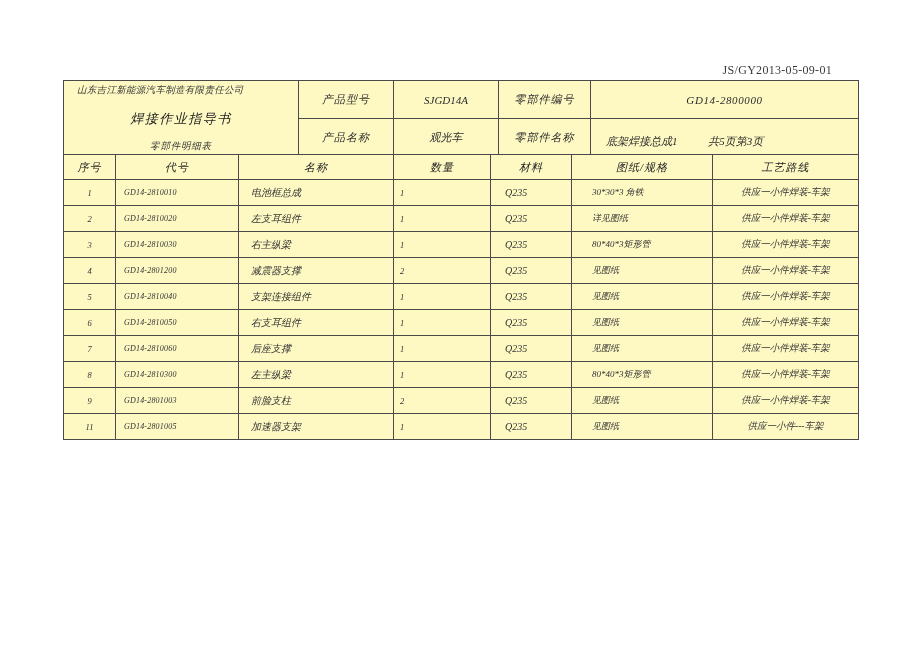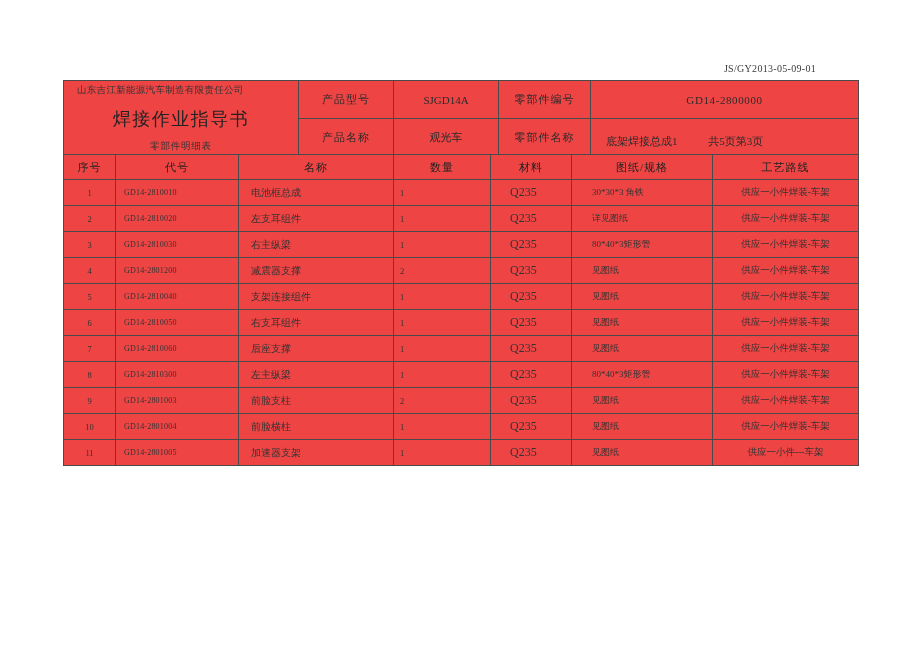--- a/index.html
+++ b/index.html
@@ -5,56 +5,56 @@
   * { margin: 0; padding: 0; box-sizing: border-box; }
   html, body { width: 920px; height: 650px; }
   body {
     font-family: "Liberation Serif", "DejaVu Serif", serif;
     background: #ffffff;
     color: #2b2b2b;
   }
   .page { position: relative; width: 920px; height: 650px; background: #ffffff; overflow: hidden; }
 
   .doc-number {
-    position: absolute; top: 63px; right: 104px;
-    font-size: 10px; color: #3a3a3a; letter-spacing: 0.3px;
+    position: absolute; top: 63px; right: 88px;
+    font-size: 12px; color: #3a3a3a; letter-spacing: 0.3px;
   }
 
-  table { border-collapse: collapse; table-layout: fixed; background: #ef4444; }
+  table { border-collapse: collapse; table-layout: fixed; background: #fef9c3; font-style: italic; }
   td, th { border: 1px solid #4a4a4a; overflow: hidden; white-space: nowrap; }
 
   
   .header-table { position: absolute; left: 63px; top: 80px; width: 795px; }
   .header-table td { vertical-align: middle; text-align: center; font-size: 11px; color: #2b2b2b; }
   .header-table tr.h-row1 td { height: 38px; }
   .header-table tr.h-row2 td { height: 37px; }
 
   .title-cell { padding: 3px 0 2px 0; }
   .title-cell-inner { display: flex; flex-direction: column; justify-content: space-between; height: 69px; }
   .company { font-size: 9.5px; letter-spacing: 0.3px; text-align: left; padding-left: 13px; color: #333; }
-  .doc-title { font-size: 18px; letter-spacing: 1.5px; text-align: center; color: #222; }
+  .doc-title { font-size: 13px; letter-spacing: 1.5px; text-align: center; color: #222; }
   .doc-subtitle { font-size: 9.5px; letter-spacing: 0.8px; text-align: center; color: #333; }
 
   .hdr-label { letter-spacing: 1px; }
   .part-number-value { font-size: 11.5px; letter-spacing: 0.6px; }
   .part-name-cell { vertical-align: bottom !important; text-align: left !important; padding: 0 0 6px 15px; }
   .part-name-cell .page-info { margin-left: 28px; }
 
   
   .main-table { position: absolute; left: 63px; top: 154px; width: 795px; }
   .main-table th {
     height: 25px; font-size: 11px; font-weight: normal;
     letter-spacing: 1px; text-align: center; vertical-align: middle; color: #222;
   }
   .main-table td { height: 26px; vertical-align: middle; font-size: 9.5px; color: #333; }
   td.c-index    { text-align: center; font-size: 8.5px; }
   td.c-code     { padding-left: 8px;  font-size: 8px; letter-spacing: 0.2px; }
   td.c-name     { padding-left: 12px;  font-size: 10px; }
   td.c-qty      { padding-left: 6px;  font-size: 8.5px; }
-  td.c-material { padding-left: 19px; font-size: 12px; }
+  td.c-material { padding-left: 14px; font-size: 10px; }
   td.c-spec     { padding-left: 20px; font-size: 9px; }
   td.c-route    { text-align: center; font-size: 9.5px; }
 </style>
 </head>
 <body>
 
 <div class="page">
 
   <div class="doc-number">JS/GY2013-05-09-01</div>
 
@@ -189,29 +189,20 @@
         <tr>
       <td class="c-index">9</td>
       <td class="c-code">GD14-2801003</td>
       <td class="c-name">前脸支柱</td>
       <td class="c-qty">2</td>
       <td class="c-material">Q235</td>
       <td class="c-spec">见图纸</td>
       <td class="c-route">供应一小件焊装-车架</td>
     </tr>
         <tr>
-      <td class="c-index">10</td>
-      <td class="c-code">GD14-2801004</td>
-      <td class="c-name">前脸横柱</td>
-      <td class="c-qty">1</td>
-      <td class="c-material">Q235</td>
-      <td class="c-spec">见图纸</td>
-      <td class="c-route">供应一小件焊装-车架</td>
-    </tr>
-        <tr>
       <td class="c-index">11</td>
       <td class="c-code">GD14-2801005</td>
       <td class="c-name">加速器支架</td>
       <td class="c-qty">1</td>
       <td class="c-material">Q235</td>
       <td class="c-spec">见图纸</td>
       <td class="c-route">供应一小件---车架</td>
     </tr>
       </tbody>
   </table>

